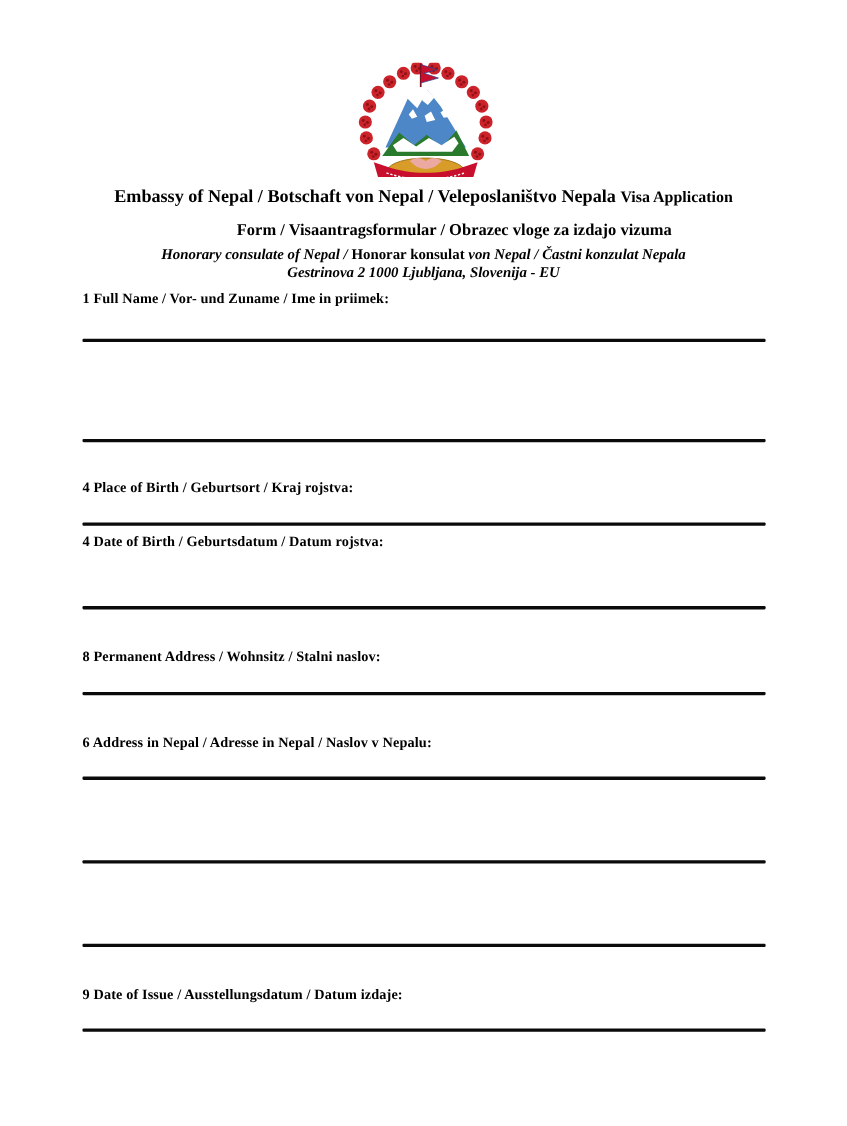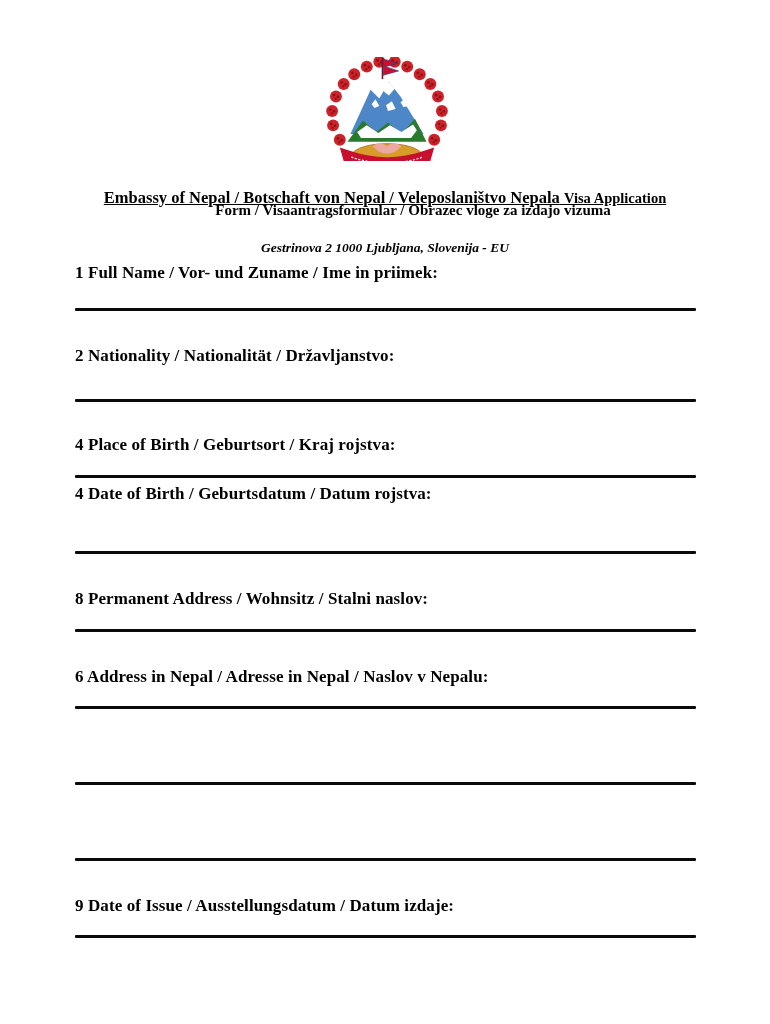--- a/index.html
+++ b/index.html
@@ -15,32 +15,32 @@
 
   
   .emblem{
     position:absolute;
     top:57px;left:324px;
     width:126px;height:104px;
   }
 
   
   .hdr{position:absolute;left:0;width:770px;text-align:center;white-space:nowrap;}
-  .hdr-1{top:188px;font-size:16.5px;font-weight:bold;text-decoration:underline;}
+  .hdr-1{top:169px;font-size:16.5px;font-weight:bold;}
   .hdr-1 .suffix{font-size:14.5px;}
   .hdr-2{top:202px;font-size:15px;font-weight:bold;padding-left:28px;}
   .hdr-3{top:223px;font-size:13.5px;font-weight:bold;}
   .hdr-3 .it{font-style:italic;}
   .hdr-3 .up{font-style:normal;}
   .hdr-4{top:240px;font-size:13.5px;font-weight:bold;font-style:italic;text-align:center;}
 
   
   .flabel{
     position:absolute;left:75px;width:622px;
-    font-size:17px;font-weight:bold;
+    font-size:13px;font-weight:bold;
     letter-spacing:0.1px;
   }
   .fline{
     position:absolute;left:75px;width:621px;height:3px;
     background:#0a0a0a;border-radius:1px;
   }
   .lb1{top:263px}.ln1{top:308px}
   .lb2{top:346px}.ln2{top:399px}
   .lb3{top:435px}.ln3{top:475px}
   .lb4{top:484px}.ln4{top:551px}
@@ -109,26 +109,30 @@
       <rect x="59.5" y="1" width="1.6" height="22" fill="#7a1020"></rect>
       <path d="M61,2 L76,6.5 L63.5,10 L77,14.5 L61,19 Z" fill="#c8102e" stroke="#27408b" stroke-width="0.7"></path>
     </g>
   </svg>
 
   <div class="hdr hdr-1">
     <span>Embassy of Nepal / Botschaft von Nepal / Veleposlaništvo Nepala</span>
     <span class="suffix">Visa Application</span>
   </div>
   <div class="hdr hdr-2">Form / Visaantragsformular / Obrazec vloge za izdajo vizuma</div>
+  <div class="hdr hdr-3">
+    <span class="it">Honorary consulate of Nepal /</span>
+    <span class="up">Honorar konsulat</span>
+    <span class="it">von Nepal / Častni konzulat Nepala</span>
+  </div>
   <div class="hdr hdr-4">Gestrinova 2 1000 Ljubljana, Slovenija - EU</div>
 
   <div class="flabel lb1">1 Full Name / Vor- und Zuname / Ime in priimek:</div>
   <div class="fline ln1"></div>
 
-  <div class="flabel lb2">2 Nationality / Nationalität / Državljanstvo:</div>
   <div class="fline ln2"></div>
 
   <div class="flabel lb3">4 Place of Birth / Geburtsort / Kraj rojstva:</div>
   <div class="fline ln3"></div>
 
   <div class="flabel lb4">4 Date of Birth / Geburtsdatum / Datum rojstva:</div>
   <div class="fline ln4"></div>
 
   <div class="flabel lb5">8 Permanent Address / Wohnsitz / Stalni naslov:</div>
   <div class="fline ln5"></div>

